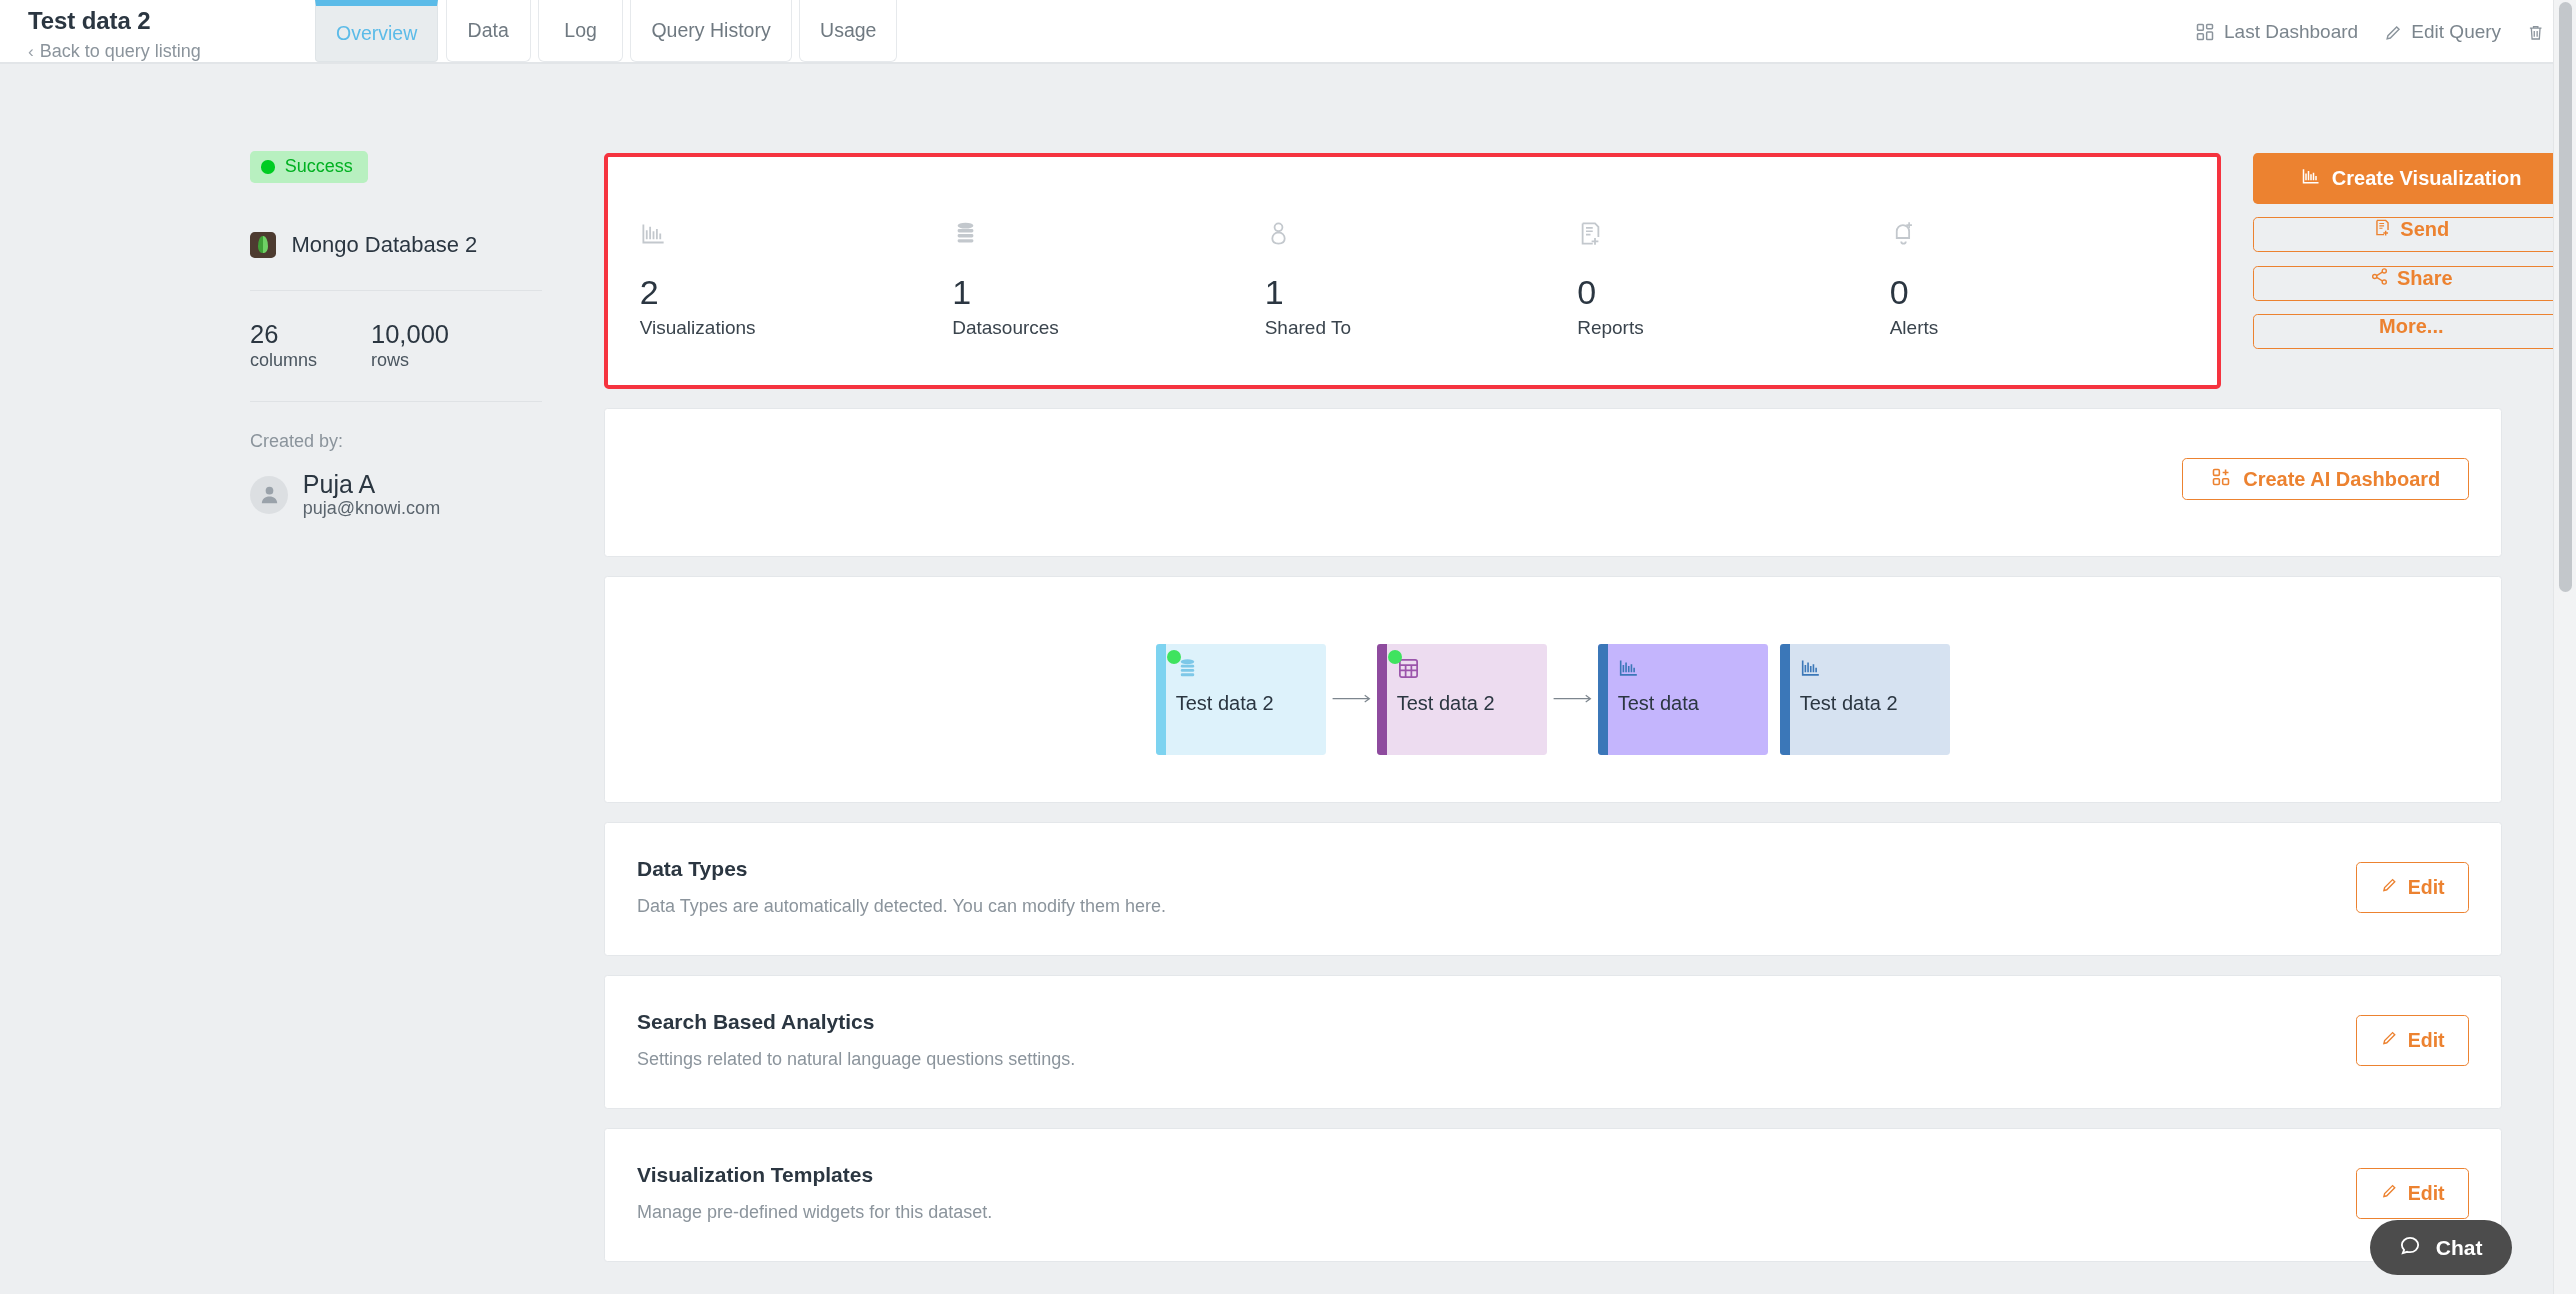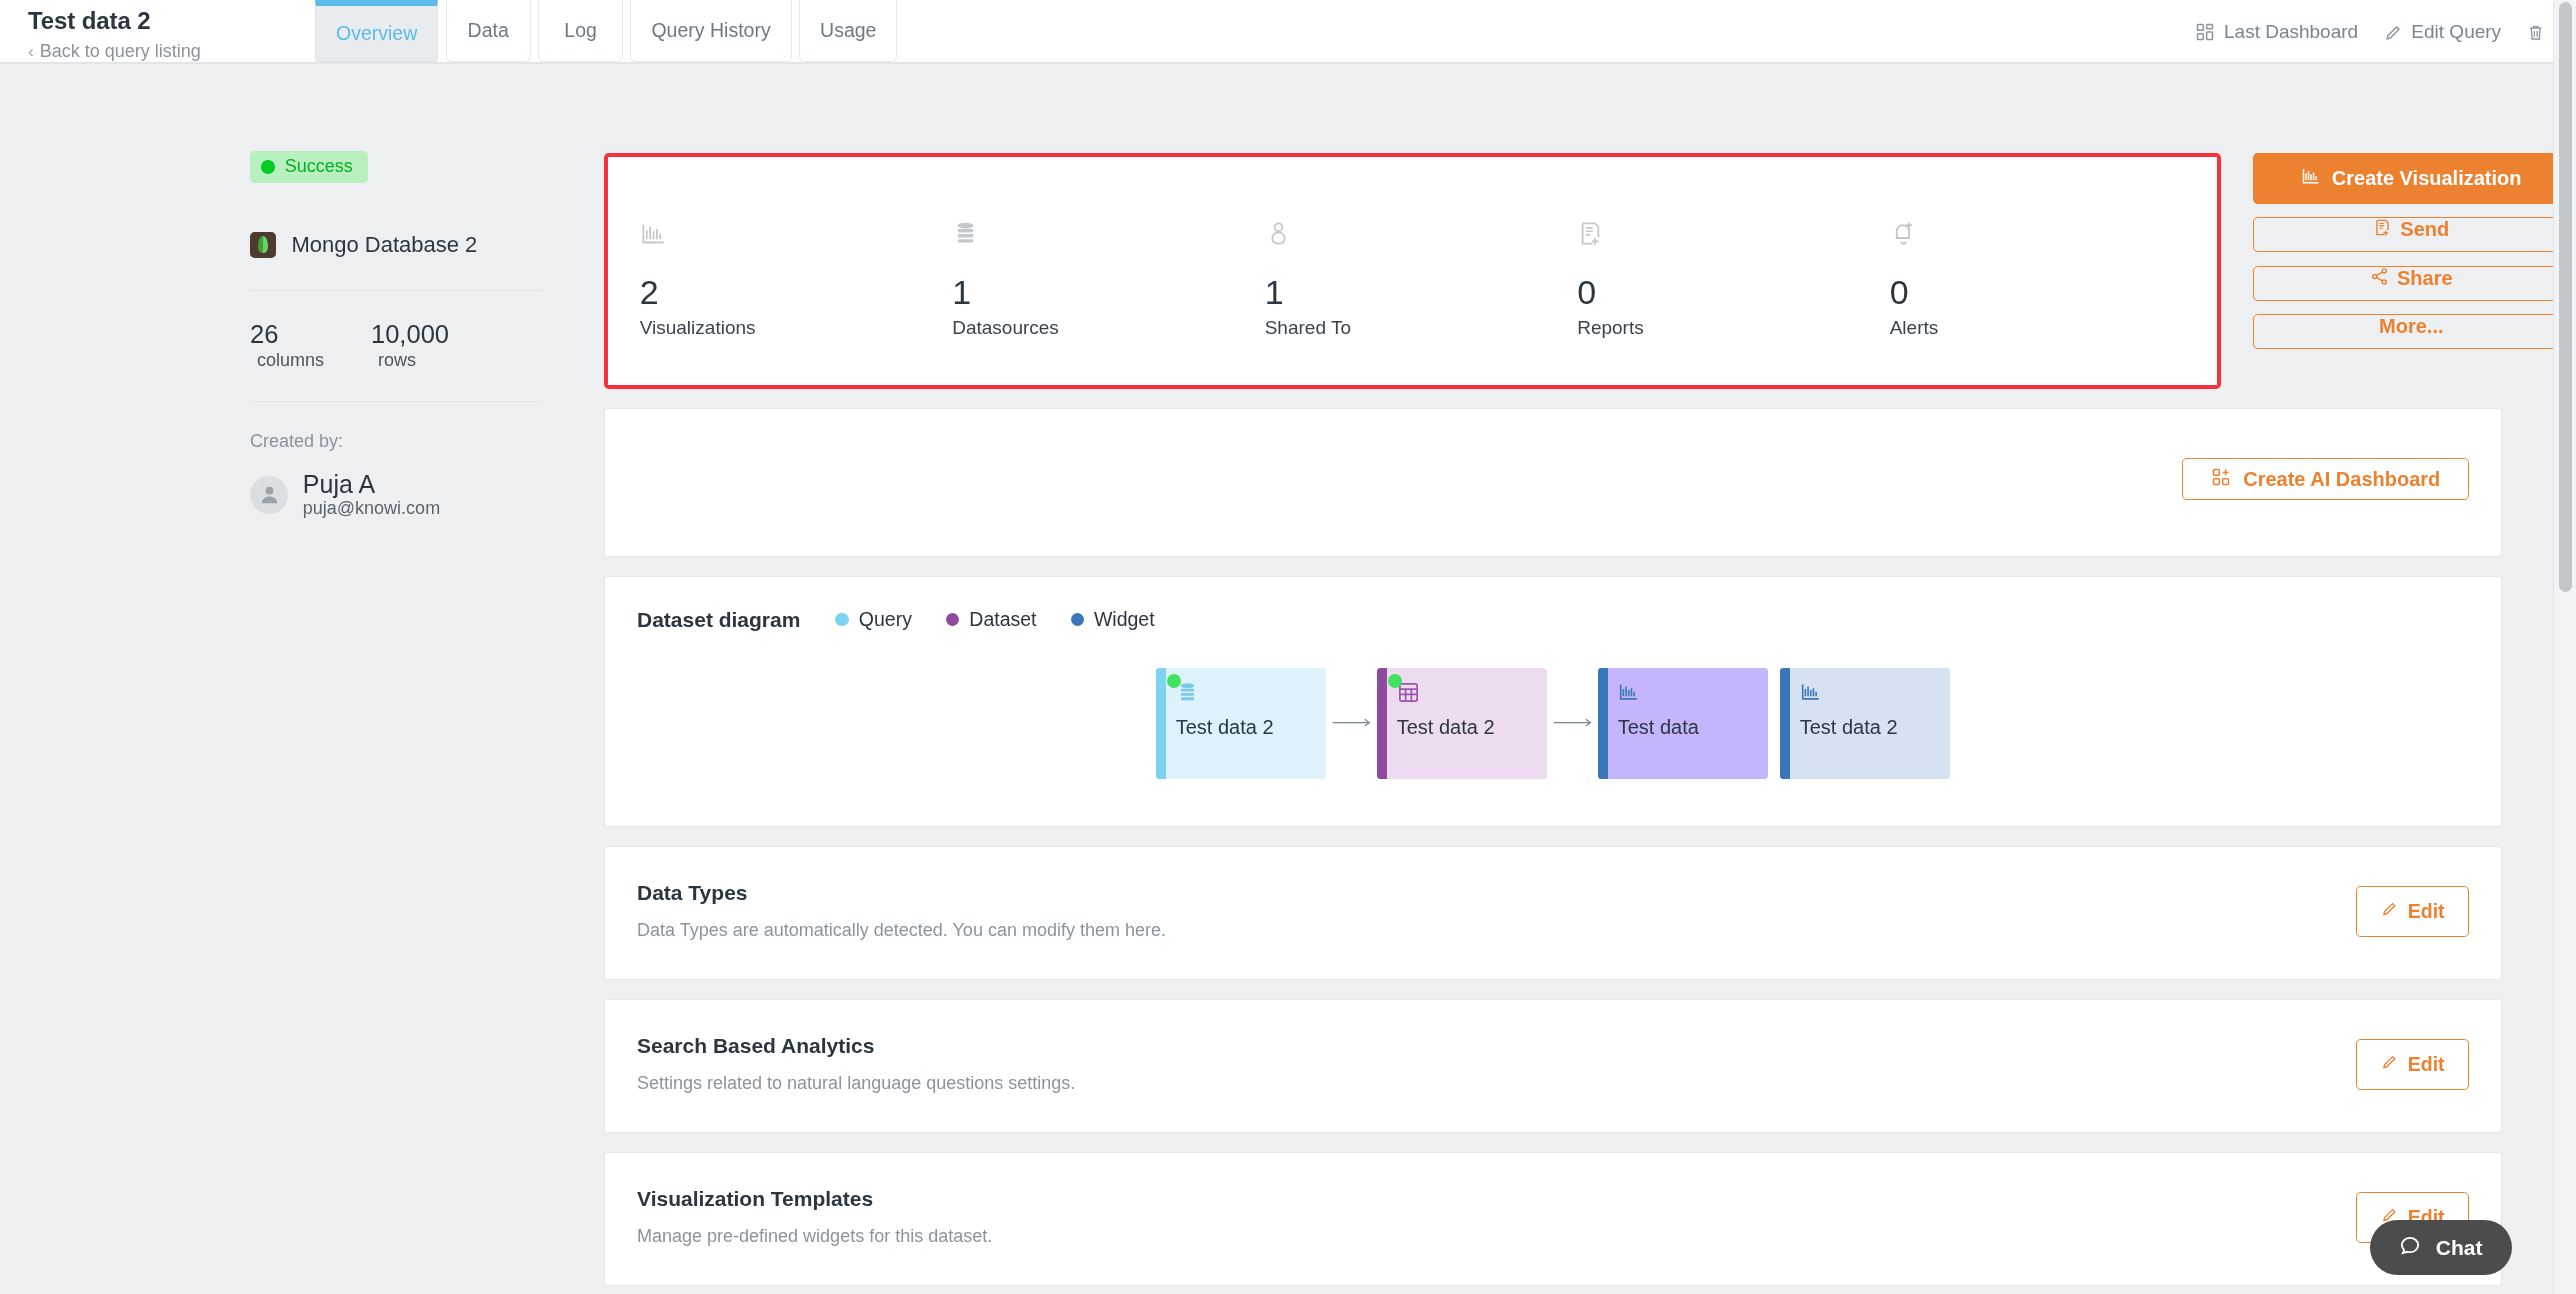--- a/index.html
+++ b/index.html
@@ -127,21 +127,21 @@
     background: linear-gradient(90deg,#3fa037 0 50%, #6fd165 50% 100%);
     border-radius: 50% 50% 45% 45% / 60% 60% 40% 40%;
   }
   .ds-name { font-size: 22px; color: #2b3641; }
 
   .divider { height: 1.3px; background: #dfe2e5; margin: 32px 0 0 0; width: 292px; }
 
   .counts { display: flex; margin-top: 29.5px; }
   .count-block { width: 121px; }
   .count-num { font-size: 25.5px; color: #2b3641; line-height: 1.05; }
-  .count-lbl { font-size: 18px; color: #4a555f; margin-top: 2.7px; margin-left: 7px; }
+  .count-lbl { font-size: 18px; color: #4a555f; margin-top: 2.7px; }
 
   .created-lbl { font-size: 18px; color: #8b949c; margin-top: 29.5px; }
   .user-row { margin-top: 17.4px; display: flex; align-items: center; gap: 14.8px; }
   .avatar {
     width: 38px; height: 38px; border-radius: 50%;
     background: #dcdfe2;
     display: flex; align-items: center; justify-content: center;
   }
   .user-name { font-size: 25px; color: #2b3641; line-height: 1.15; }
   .user-mail { font-size: 18px; color: #5b656e; line-height: 1.2; }
@@ -491,37 +491,20 @@
               <rect x="14" y="14" width="7" height="7" rx="1.4"></rect>
               <path d="M17.5 3v7M14 6.5h7"></path>
             </svg>
           </span>
           <span>Create AI Dashboard</span>
         </div>
       </div>
     </div>
 
     <div class="panel diagram-panel">
-      <div class="diagram-head">
-        <span class="diagram-title">Dataset diagram</span>
-        <span class="legend">
-          <span class="legend-item">
-            <span class="legend-dot" style="background:#7dd3f0"></span>
-            <span>Query</span>
-          </span>
-          <span class="legend-item">
-            <span class="legend-dot" style="background:#8e4b9e"></span>
-            <span>Dataset</span>
-          </span>
-          <span class="legend-item">
-            <span class="legend-dot" style="background:#3b77b8"></span>
-            <span>Widget</span>
-          </span>
-        </span>
-      </div>
 
       <div class="flow">
 
         <div class="node" style="background:#ddf2fb">
           <span class="bar" style="background:#7dd3f0"></span>
           <span class="gdot"></span>
           <div class="node-icon">
             <svg width="23" height="23" viewBox="0 0 24 24" fill="#7dc8e8">
               <ellipse cx="12" cy="5" rx="7" ry="2.6"></ellipse>
               <rect x="5" y="8" width="14" height="3" rx="1.3"></rect>

